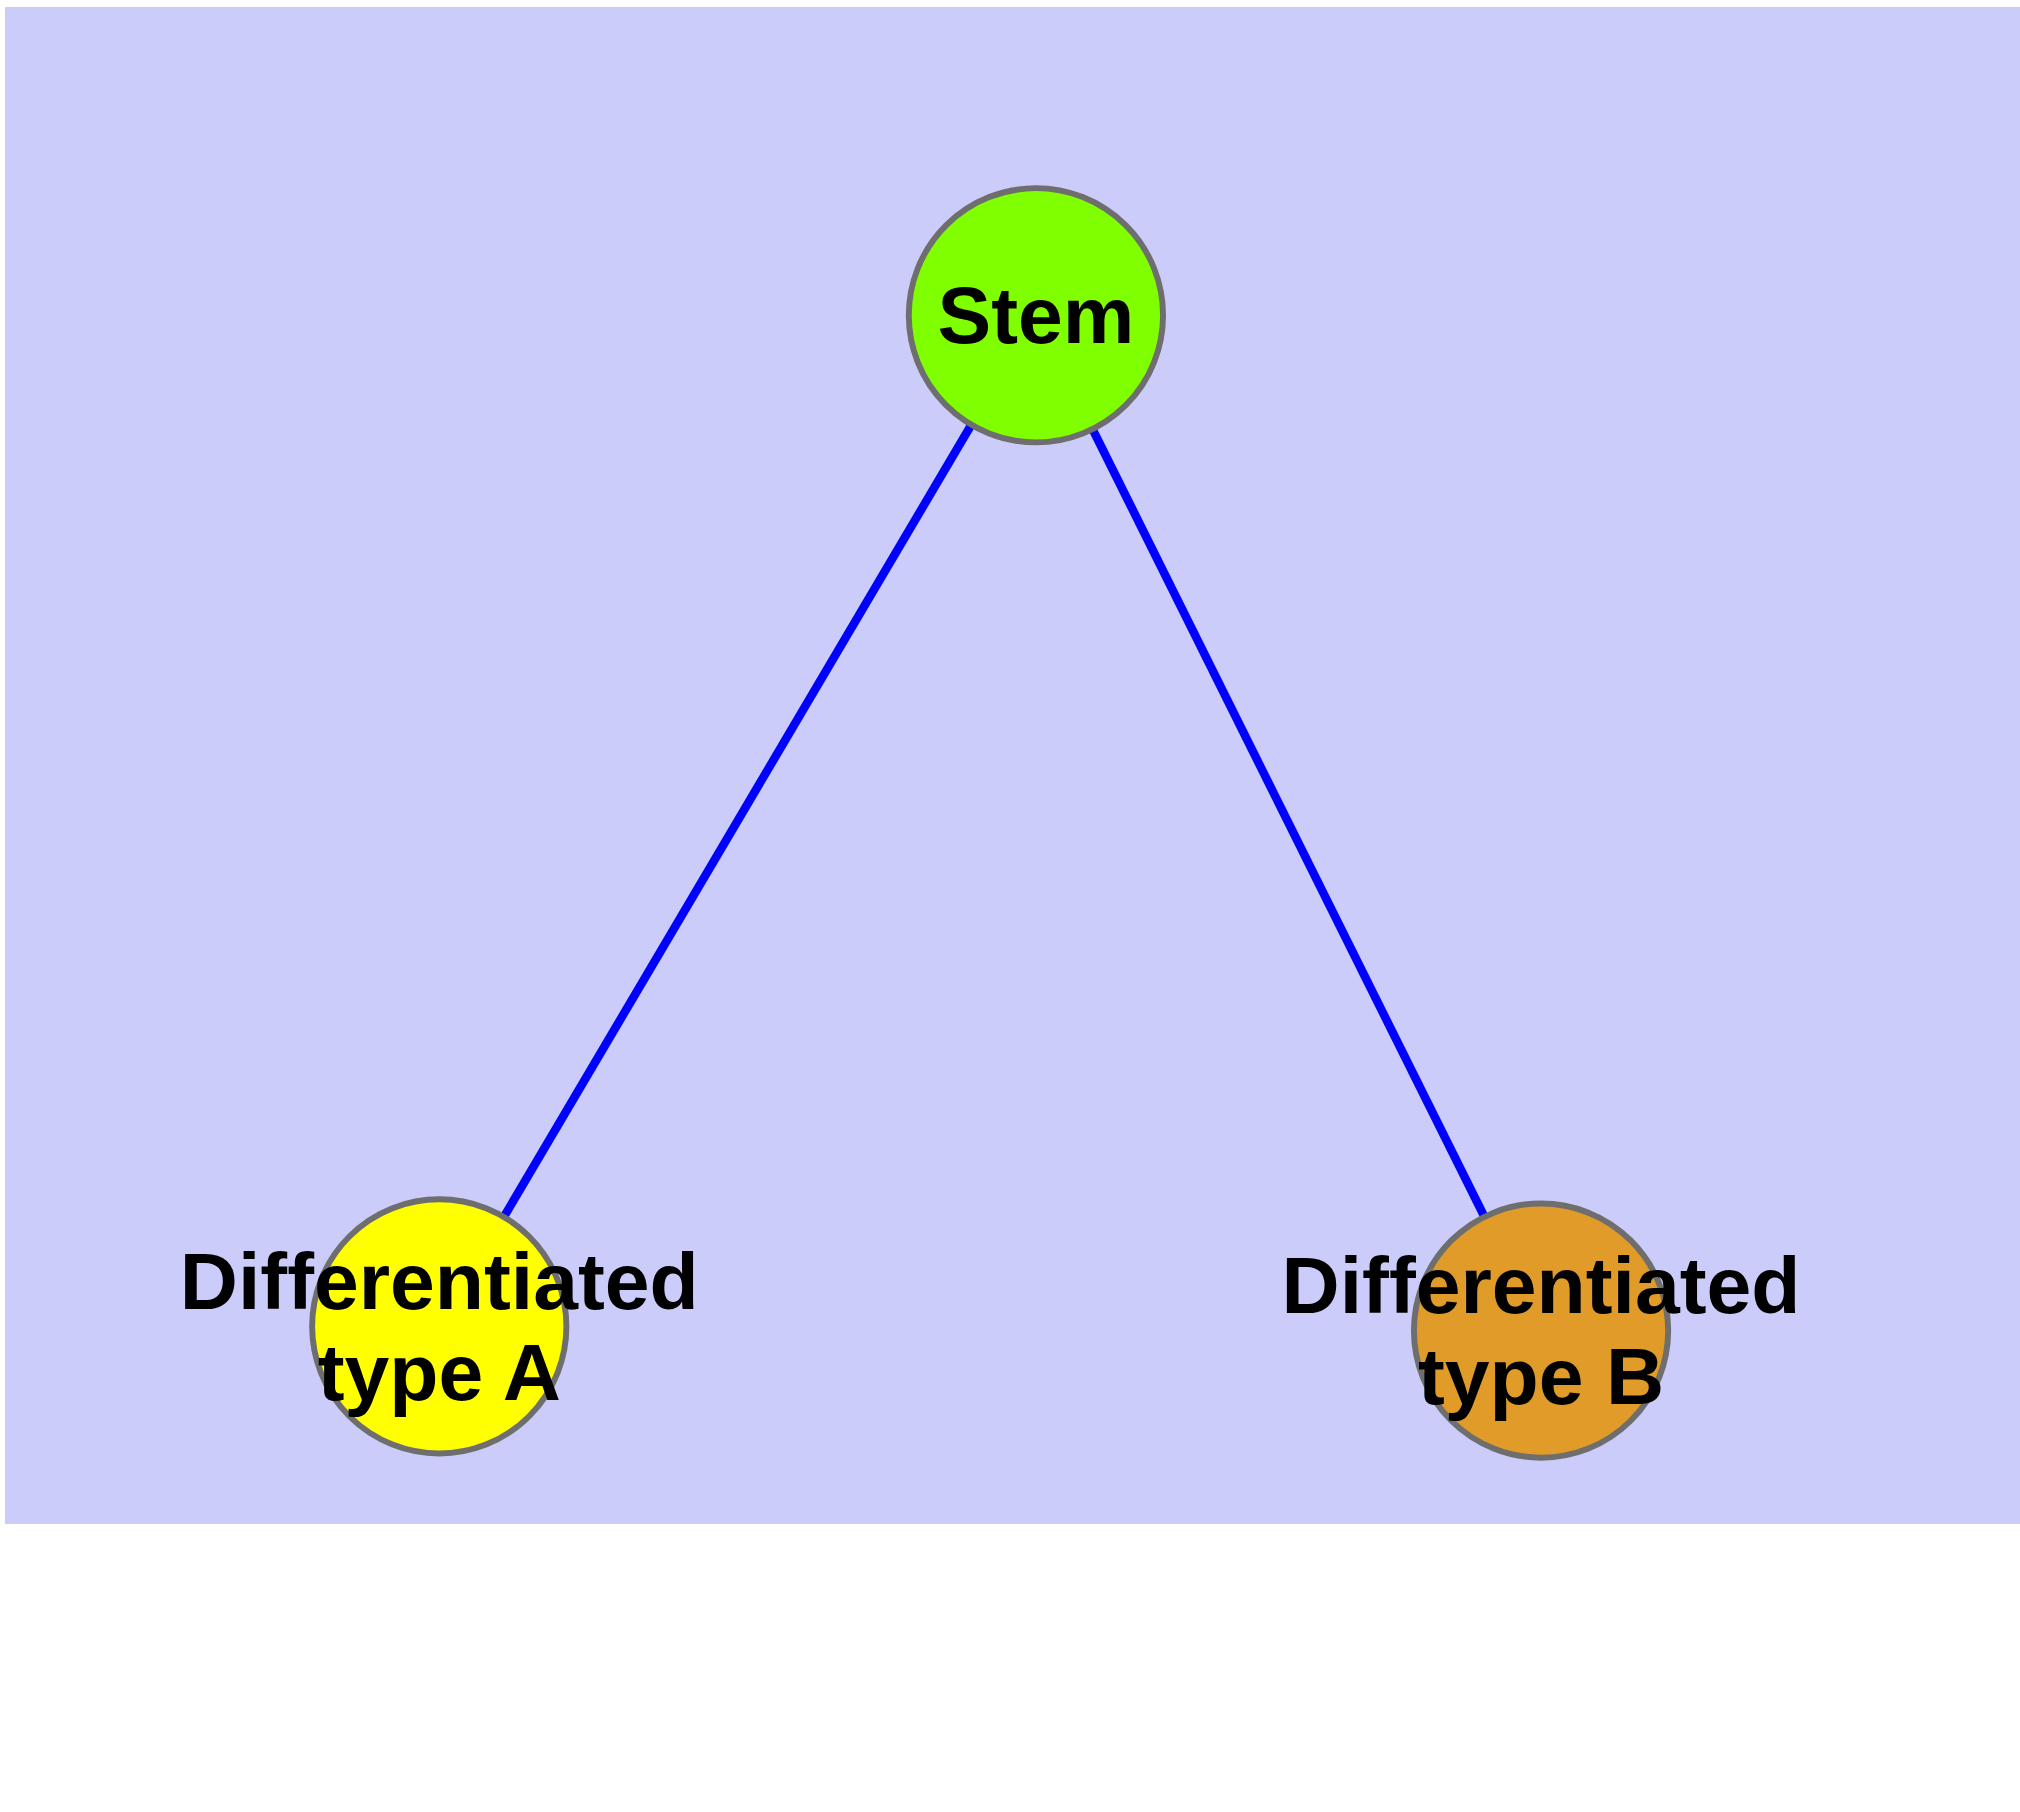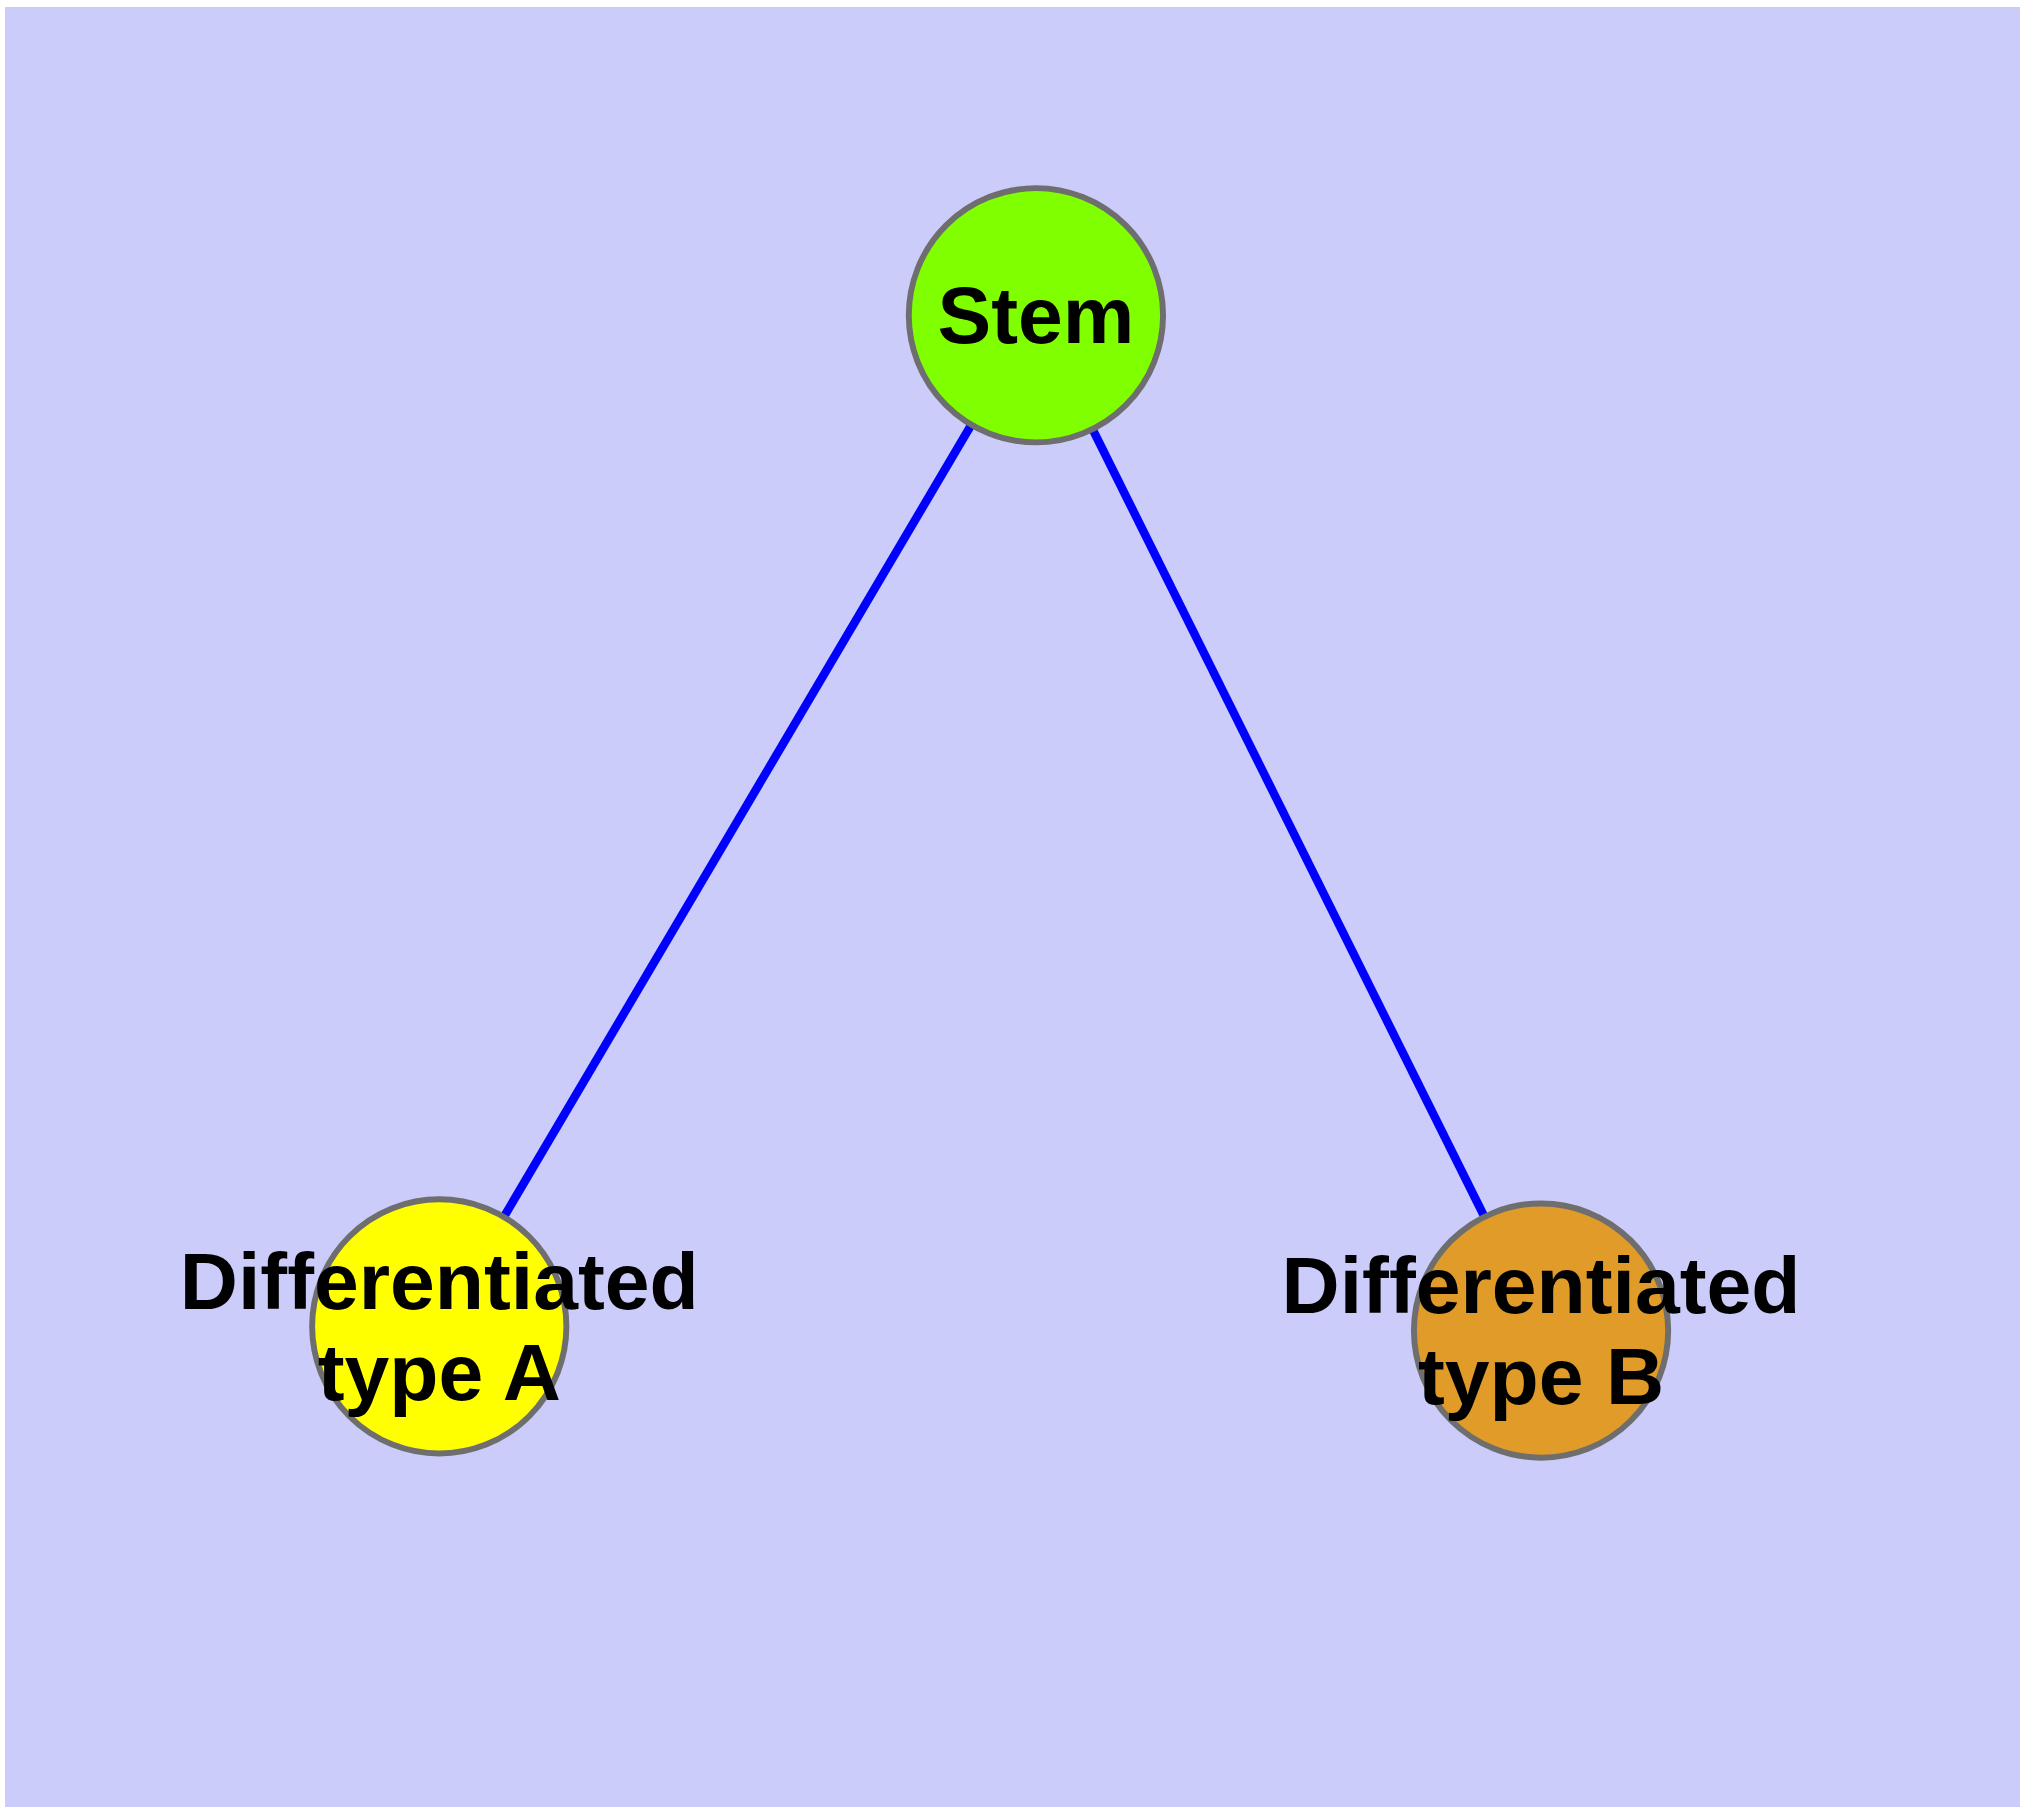--- a/index.html
+++ b/index.html
@@ -4,21 +4,21 @@
 <title>Cell differentiation graph</title>
 <style>
   html, body {
     margin: 0;
     padding: 0;
     background: #ffffff;
   }
   #canvas {
     position: relative;
     width: 2021px;
-    height: 1812px;
+    height: 1524px;
     overflow: hidden;
     background: #ffffff;
     font-family: "Liberation Sans", "DejaVu Sans", sans-serif;
   }
   #plot-area {
     position: absolute;
     left: 5.1px;
     top: 6.8px;
     width: 2015px;
     height: 1800px;

